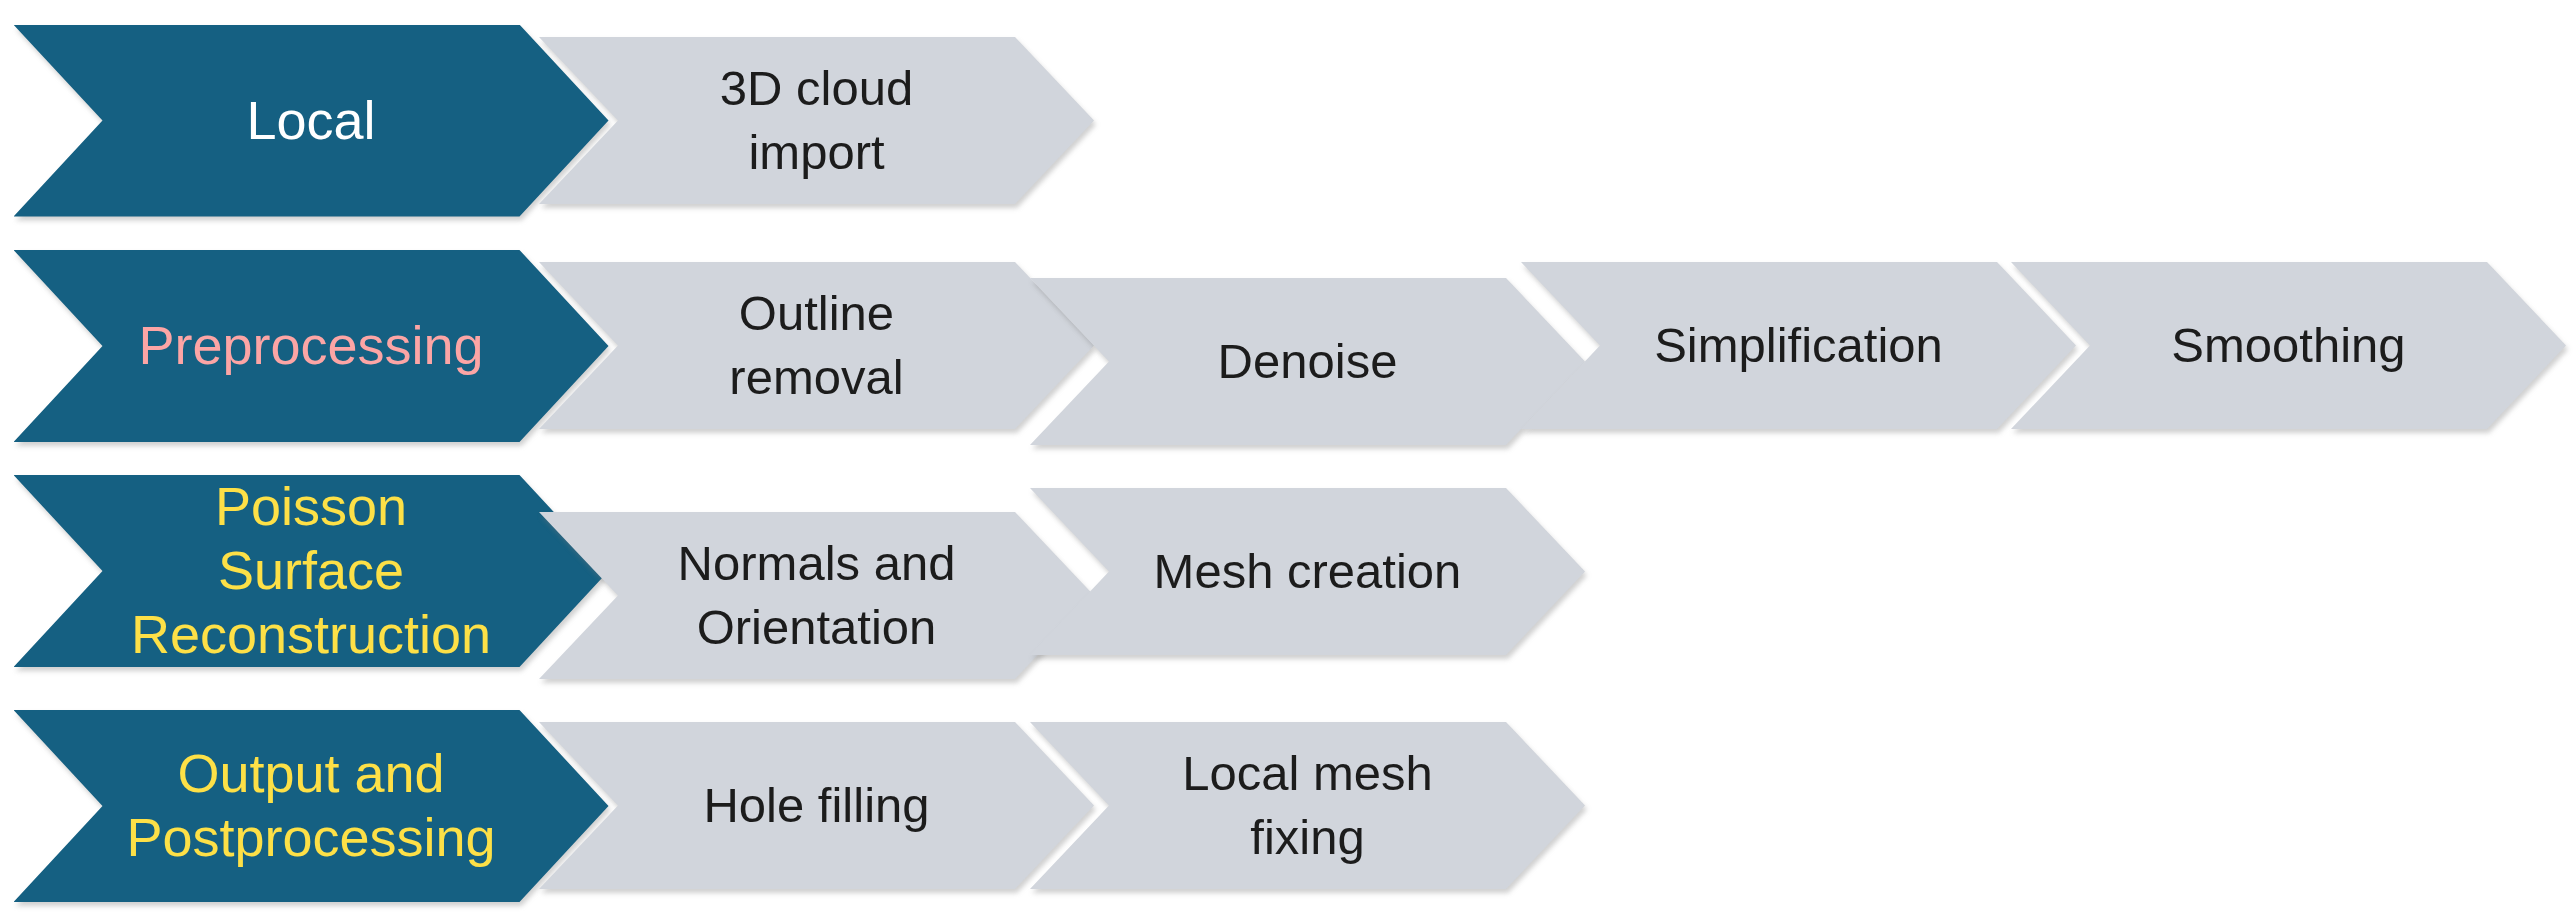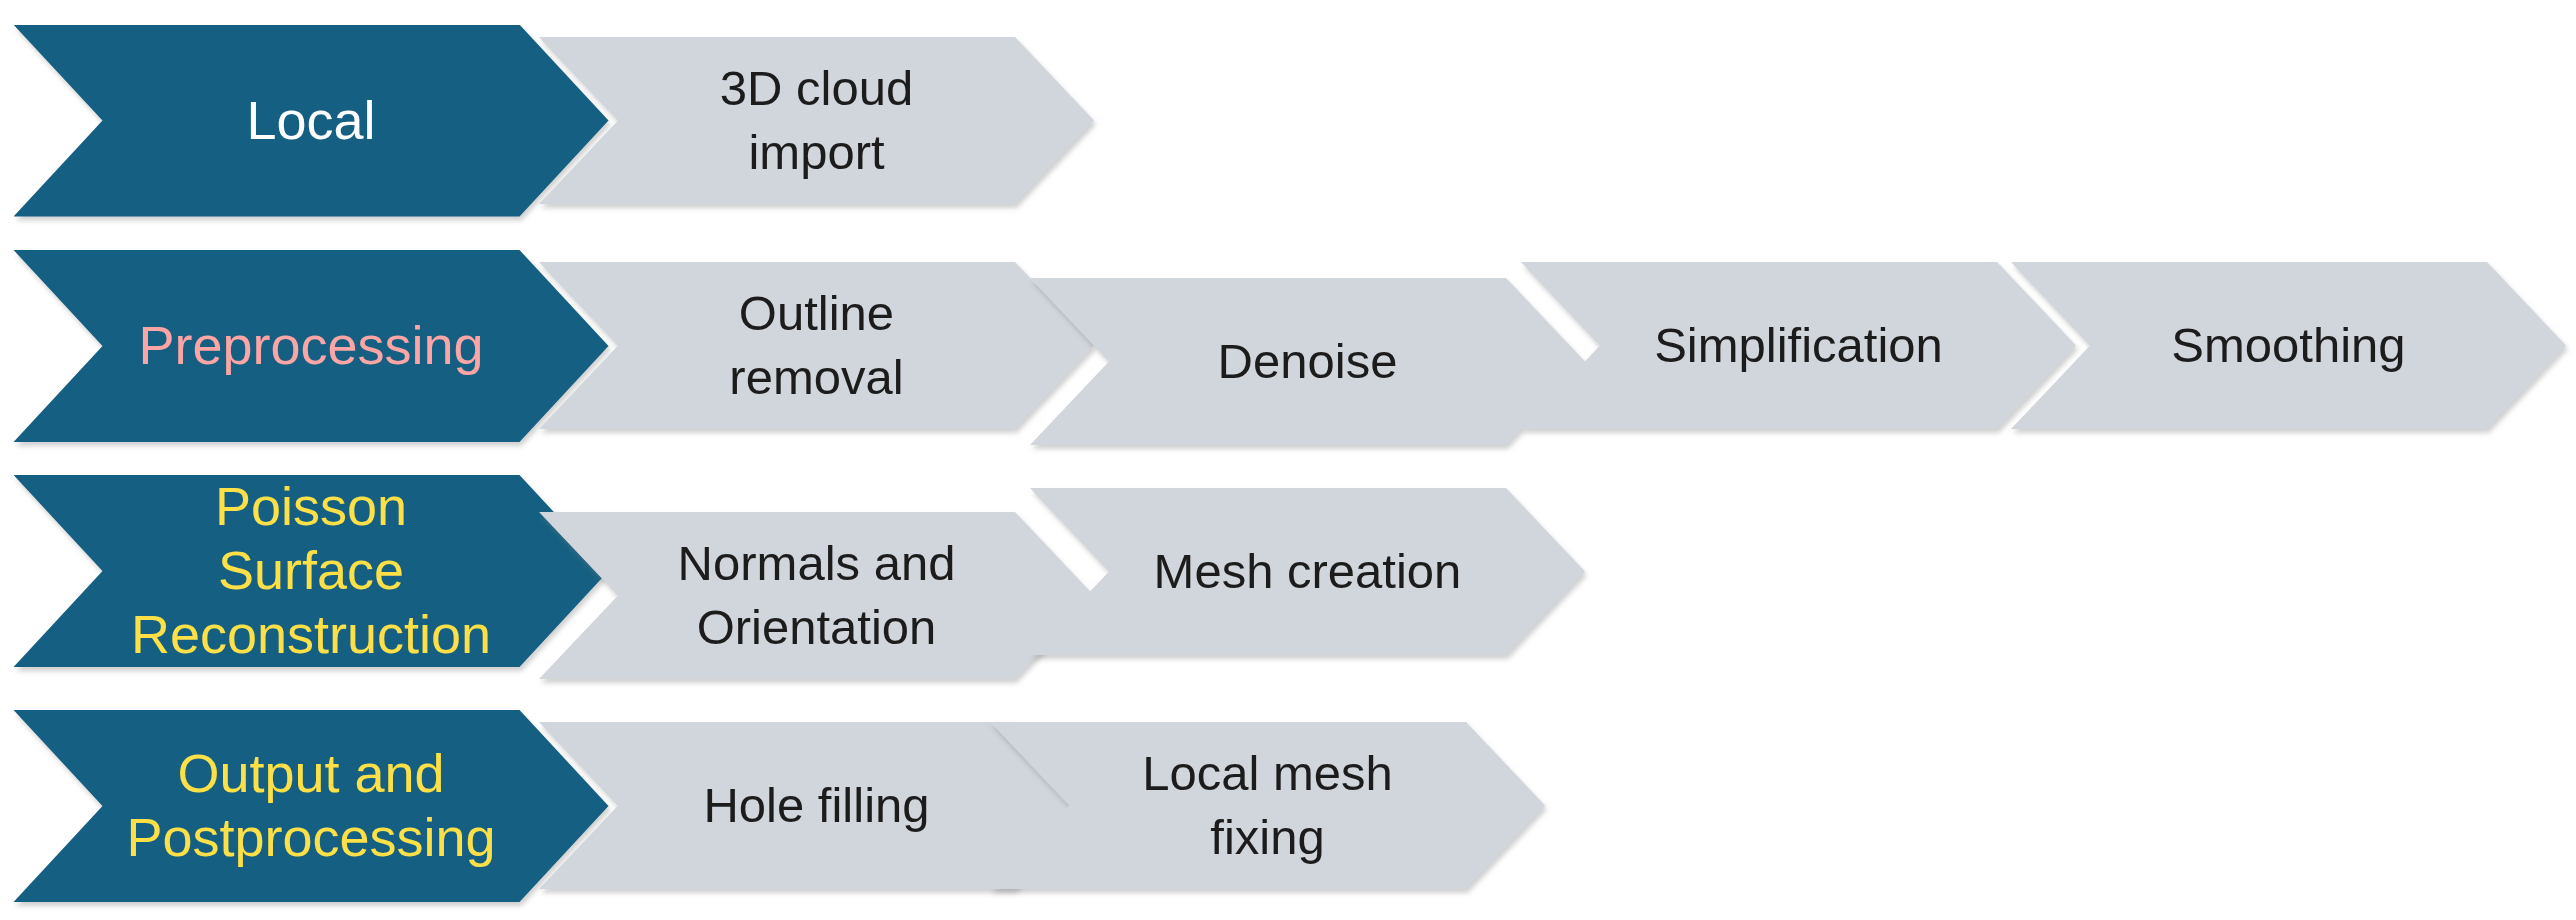--- a/index.html
+++ b/index.html
@@ -118,21 +118,21 @@
         <div class="chev stage" style="background: rgb(21, 96, 130); color: #fde047; justify-content: center;">
           <span class="label">Output and
 Postprocessing</span>
         </div>
       </div>
       <div class="chev-wrap" style="left: 539px; top: 722px; width: 555px; height: 167px;">
         <div class="chev step" style="background: rgb(209, 213, 220); color: rgb(28, 28, 28);">
           <span class="label">Hole filling</span>
         </div>
       </div>
-      <div class="chev-wrap" style="left: 990px; top: 722px; width: 555px; height: 167px;">
+      <div class="chev-wrap" style="left: 1030px; top: 722px; width: 555px; height: 167px;">
         <div class="chev step" style="background: rgb(209, 213, 220); color: rgb(28, 28, 28);">
           <span class="label">Local mesh
 fixing</span>
         </div>
       </div>
     </div>
   </div>
 
 
 </body></html>

